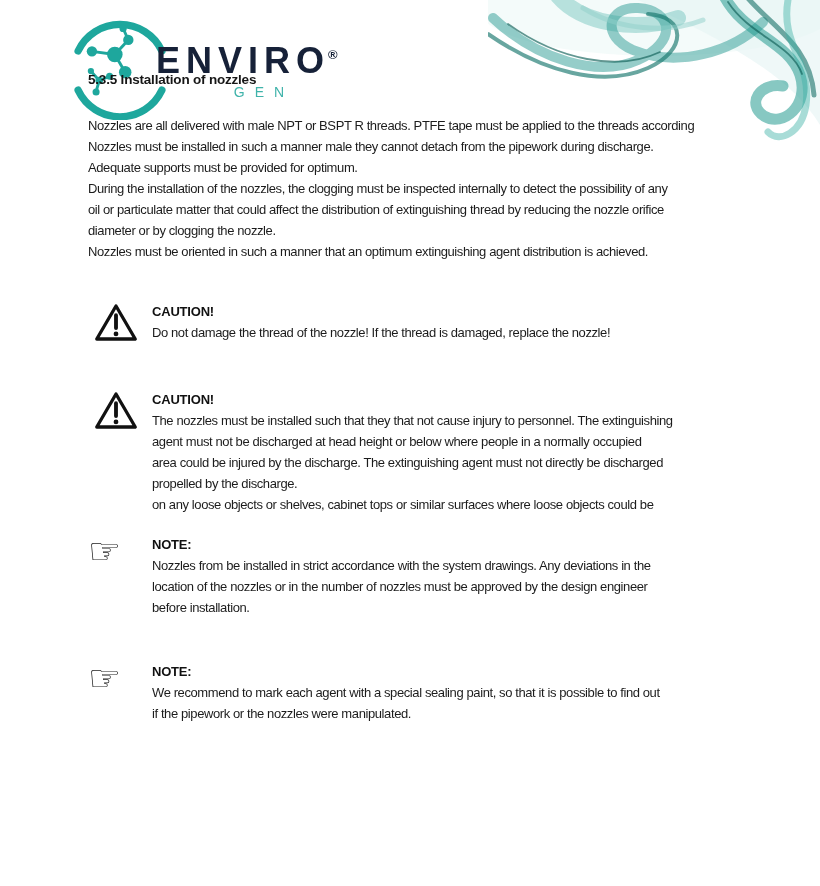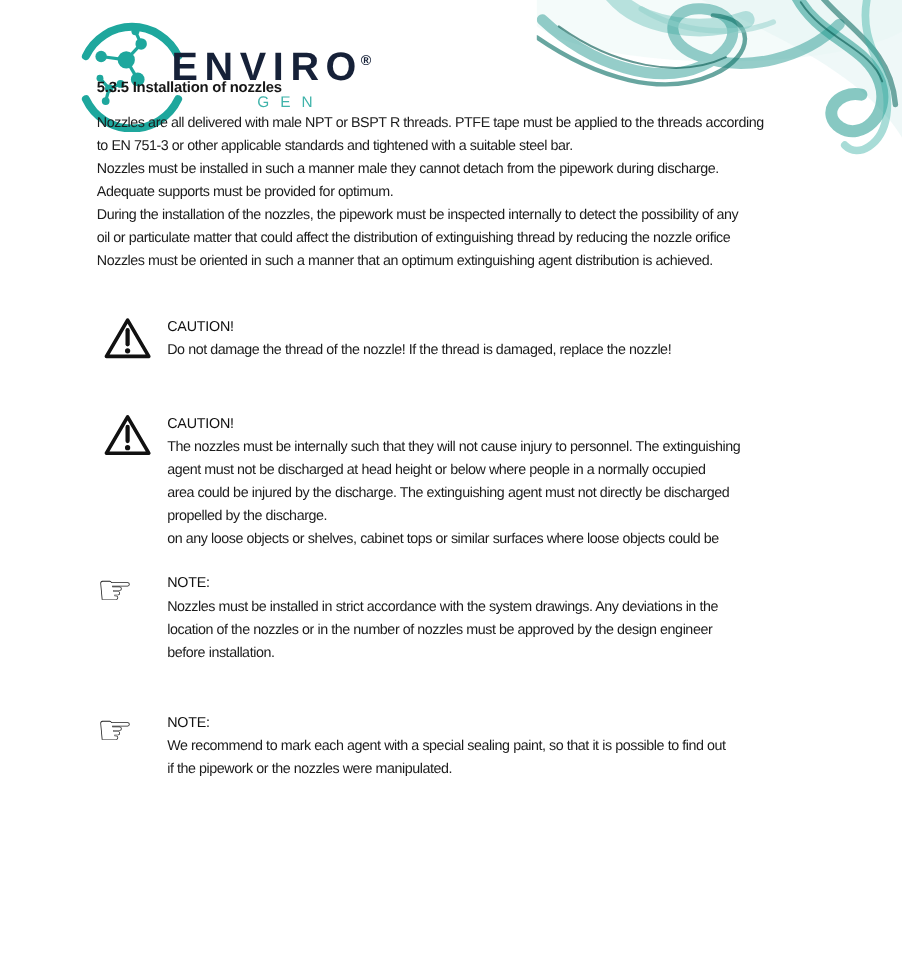--- a/index.html
+++ b/index.html
@@ -37,31 +37,31 @@
     font-size:14px;font-weight:400;letter-spacing:10px;
     color:var(--teal-light);text-indent:10px;
   }
 
   
   .content{position:relative;padding:72px 60px 0 88px;}
   h1{
     font-size:13.5px;font-weight:bold;letter-spacing:-0.2px;
     line-height:16px;color:#161616;
   }
-  .intro{margin-top:12px;}
+  .intro{margin-top:27px;}
   .line{
     font-size:13px;letter-spacing:-0.4px;line-height:21px;
     white-space:nowrap;color:var(--text);
   }
 
   .callout{display:flex;align-items:flex-start;}
   .icon-col{width:64px;flex:none;}
   .text-col{flex:1;}
   .callout-title{
-    font-size:13px;font-weight:normal;letter-spacing:-0.2px;
+    font-size:13px;font-weight:bold;letter-spacing:-0.2px;
     line-height:20px;color:#111;
   }
   #caution1{margin-top:40px;}
   #caution2{margin-top:47px;}
   #note1{margin-top:20px;}
   #note2{margin-top:44px;}
 
   .warning-triangle{width:44px;height:41px;display:block;margin-left:6px;}
   .hand-glyph{
     font-family:"DejaVu Sans", sans-serif;
@@ -122,25 +122,25 @@
       <div class="sub">GEN</div>
     </div>
   </header>
 
   <main class="content">
 
     <h1>5.3.5 Installation of nozzles</h1>
 
     <div class="intro">
         <div class="line">Nozzles are all delivered with male NPT or BSPT R threads. PTFE tape must be applied to the threads according</div>
-        <div class="line">to EN 751-3 or other applicable standards and tightened with a suitable steel bar.</div>
         <div class="line">Nozzles must be installed in such a manner male they cannot detach from the pipework during discharge.</div>
         <div class="line">Adequate supports must be provided for optimum.</div>
-        <div class="line">During the installation of the nozzles, the pipework must be inspected internally to detect the possibility of any</div>
+        <div class="line">During the installation of the nozzles, the clogging must be inspected internally to detect the possibility of any</div>
         <div class="line">oil or particulate matter that could affect the distribution of extinguishing thread by reducing the nozzle orifice</div>
+        <div class="line">diameter or by clogging the nozzle.</div>
         <div class="line">Nozzles must be oriented in such a manner that an optimum extinguishing agent distribution is achieved.</div>
       </div>
 
     <section class="callout" id="caution1">
       <div class="icon-col">
         <svg class="warning-triangle" viewBox="0 0 48 44">
           <path d="M24,4 L45,40 L3,40 Z" fill="none" stroke="#111" stroke-width="3.6" stroke-linejoin="round"></path>
           <line x1="24" y1="14" x2="24" y2="28" stroke="#111" stroke-width="4.2" stroke-linecap="round"></line>
           <circle cx="24" cy="34.5" r="2.6" fill="#111"></circle>
         </svg>
@@ -157,37 +157,37 @@
       <div class="icon-col">
         <svg class="warning-triangle" viewBox="0 0 48 44">
           <path d="M24,4 L45,40 L3,40 Z" fill="none" stroke="#111" stroke-width="3.6" stroke-linejoin="round"></path>
           <line x1="24" y1="14" x2="24" y2="28" stroke="#111" stroke-width="4.2" stroke-linecap="round"></line>
           <circle cx="24" cy="34.5" r="2.6" fill="#111"></circle>
         </svg>
       </div>
       <div class="text-col">
         <div class="callout-title">CAUTION!</div>
         <div>
-            <div class="line">The nozzles must be internally such that they will not cause injury to personnel. The extinguishing</div>
+            <div class="line">The nozzles must be installed such that they that not cause injury to personnel. The extinguishing</div>
             <div class="line">agent must not be discharged at head height or below where people in a normally occupied</div>
             <div class="line">area could be injured by the discharge. The extinguishing agent must not directly be discharged</div>
             <div class="line">propelled by the discharge.</div>
             <div class="line">on any loose objects or shelves, cabinet tops or similar surfaces where loose objects could be</div>
           </div>
       </div>
     </section>
 
     <section class="callout" id="note1">
       <div class="icon-col">
         <span class="hand-glyph">☞</span>
       </div>
       <div class="text-col">
         <div class="callout-title">NOTE:</div>
         <div>
-            <div class="line">Nozzles must be installed in strict accordance with the system drawings. Any deviations in the</div>
+            <div class="line">Nozzles from be installed in strict accordance with the system drawings. Any deviations in the</div>
             <div class="line">location of the nozzles or in the number of nozzles must be approved by the design engineer</div>
             <div class="line">before installation.</div>
           </div>
       </div>
     </section>
 
     <section class="callout" id="note2">
       <div class="icon-col">
         <span class="hand-glyph">☞</span>
       </div>

